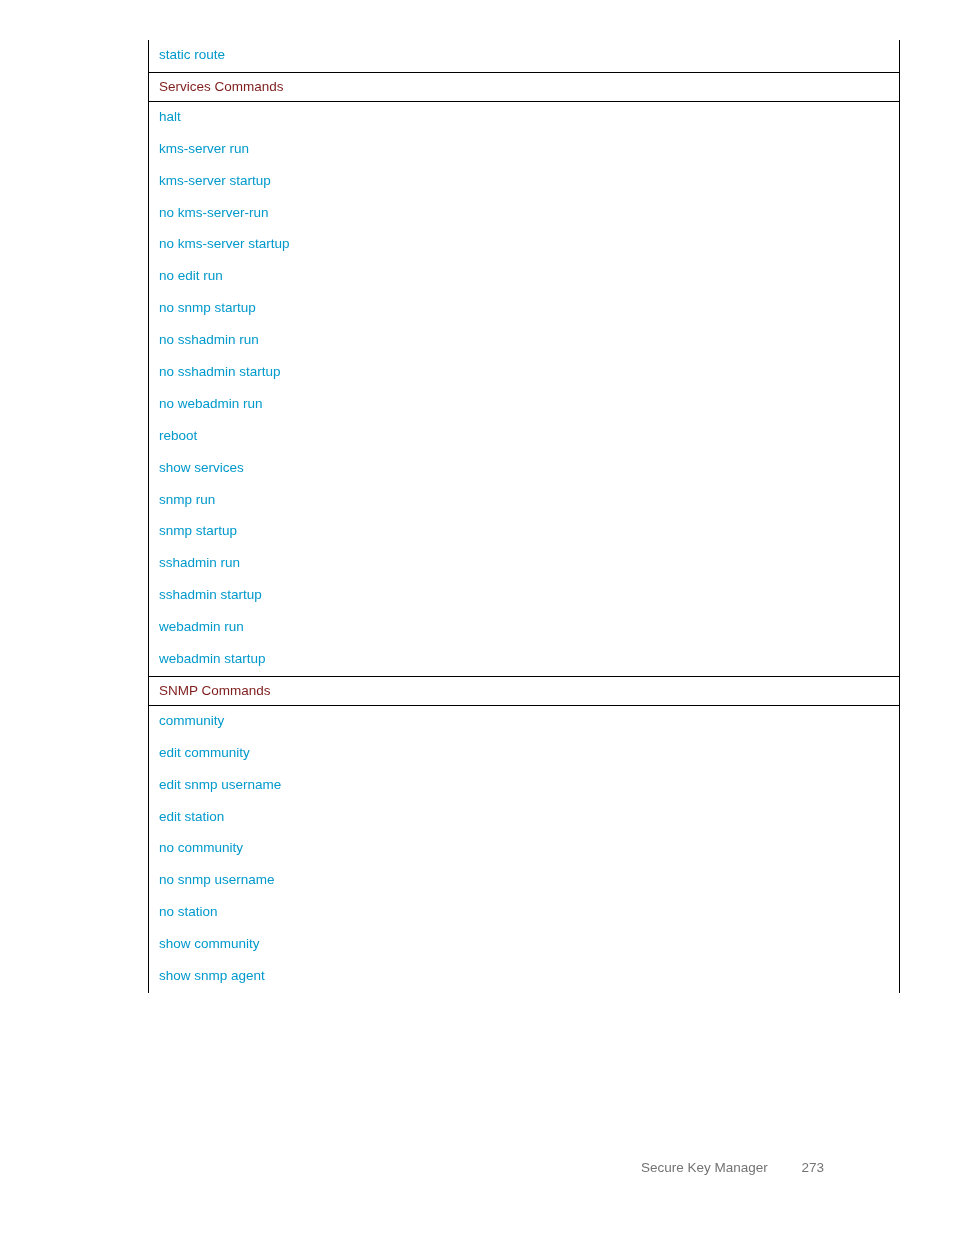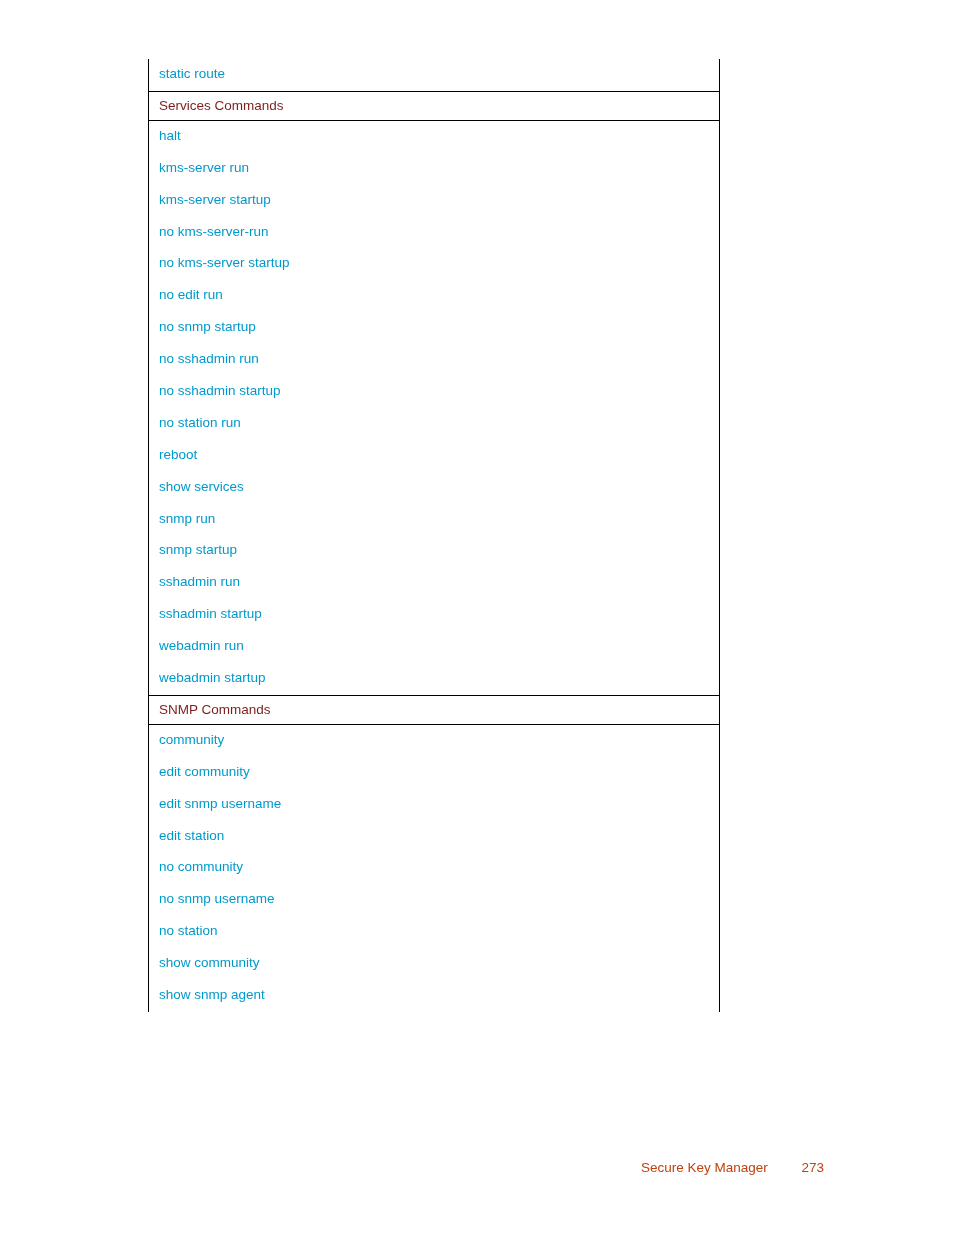--- a/index.html
+++ b/index.html
@@ -10,22 +10,22 @@
     body {
       width: 954px;
       height: 1235px;
       background: #ffffff;
       font-family: "Helvetica Neue", Arial, sans-serif;
       position: relative;
     }
     .page-content {
       position: absolute;
       left: 148px;
-      top: 59px;
-      width: 572px;
+      top: 40px;
+      width: 752px;
     }
     .table-container {
       border-left: 1.5px solid #000;
       border-right: 1.5px solid #000;
     }
     .toc-item {
       padding: 6px 10px 7px 10px;
       font-size: 13.5px;
       line-height: 1.4;
     }
@@ -41,21 +41,21 @@
     }
     .section-header a {
       color: #7f1d1d;
       text-decoration: none;
     }
     .footer {
       position: absolute;
       bottom: 60px;
       right: 130px;
       font-size: 13.5px;
-      color: #c2410c;
+      color: #737373;
     }
     .footer-title {
       margin-right: 30px;
     }
   </style>
 </head>
 <body>
 
 <div class="page-content">
   <div class="table-container" id="toc-container">
@@ -63,21 +63,21 @@
       <div class="section-header"><a href="#">Services Commands</a></div>
       <div class="toc-item"><a href="#">halt</a></div>
       <div class="toc-item"><a href="#">kms-server run</a></div>
       <div class="toc-item"><a href="#">kms-server startup</a></div>
       <div class="toc-item"><a href="#">no kms-server-run</a></div>
       <div class="toc-item"><a href="#">no kms-server startup</a></div>
       <div class="toc-item"><a href="#">no edit run</a></div>
       <div class="toc-item"><a href="#">no snmp startup</a></div>
       <div class="toc-item"><a href="#">no sshadmin run</a></div>
       <div class="toc-item"><a href="#">no sshadmin startup</a></div>
-      <div class="toc-item"><a href="#">no station run</a></div>
+      <div class="toc-item"><a href="#">no webadmin run</a></div>
       <div class="toc-item"><a href="#">reboot</a></div>
       <div class="toc-item"><a href="#">show services</a></div>
       <div class="toc-item"><a href="#">snmp run</a></div>
       <div class="toc-item"><a href="#">snmp startup</a></div>
       <div class="toc-item"><a href="#">sshadmin run</a></div>
       <div class="toc-item"><a href="#">sshadmin startup</a></div>
       <div class="toc-item"><a href="#">webadmin run</a></div>
       <div class="toc-item"><a href="#">webadmin startup</a></div>
       <div class="section-header"><a href="#">SNMP Commands</a></div>
       <div class="toc-item"><a href="#">community</a></div>

